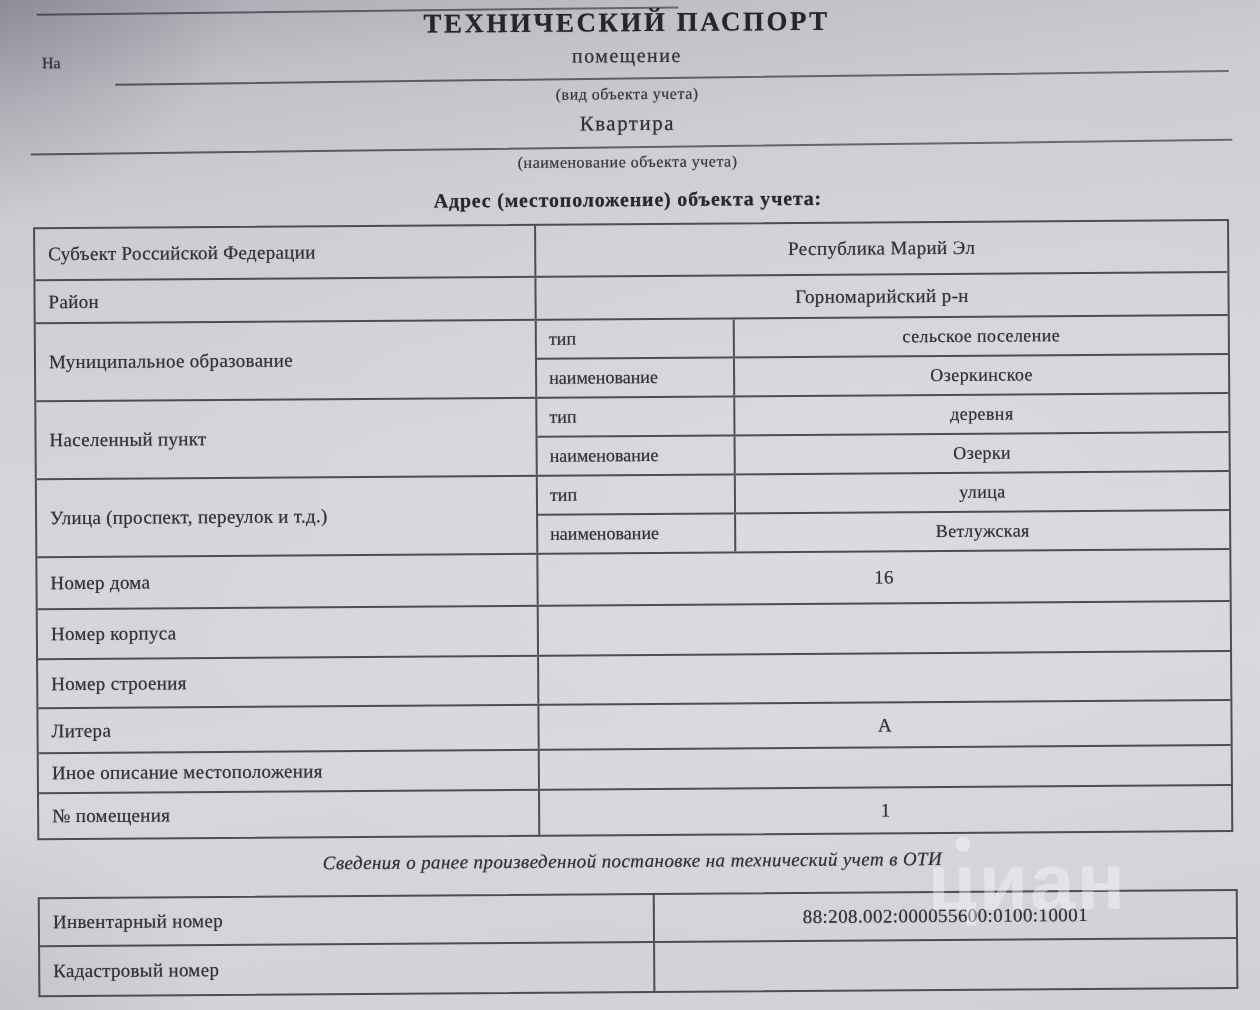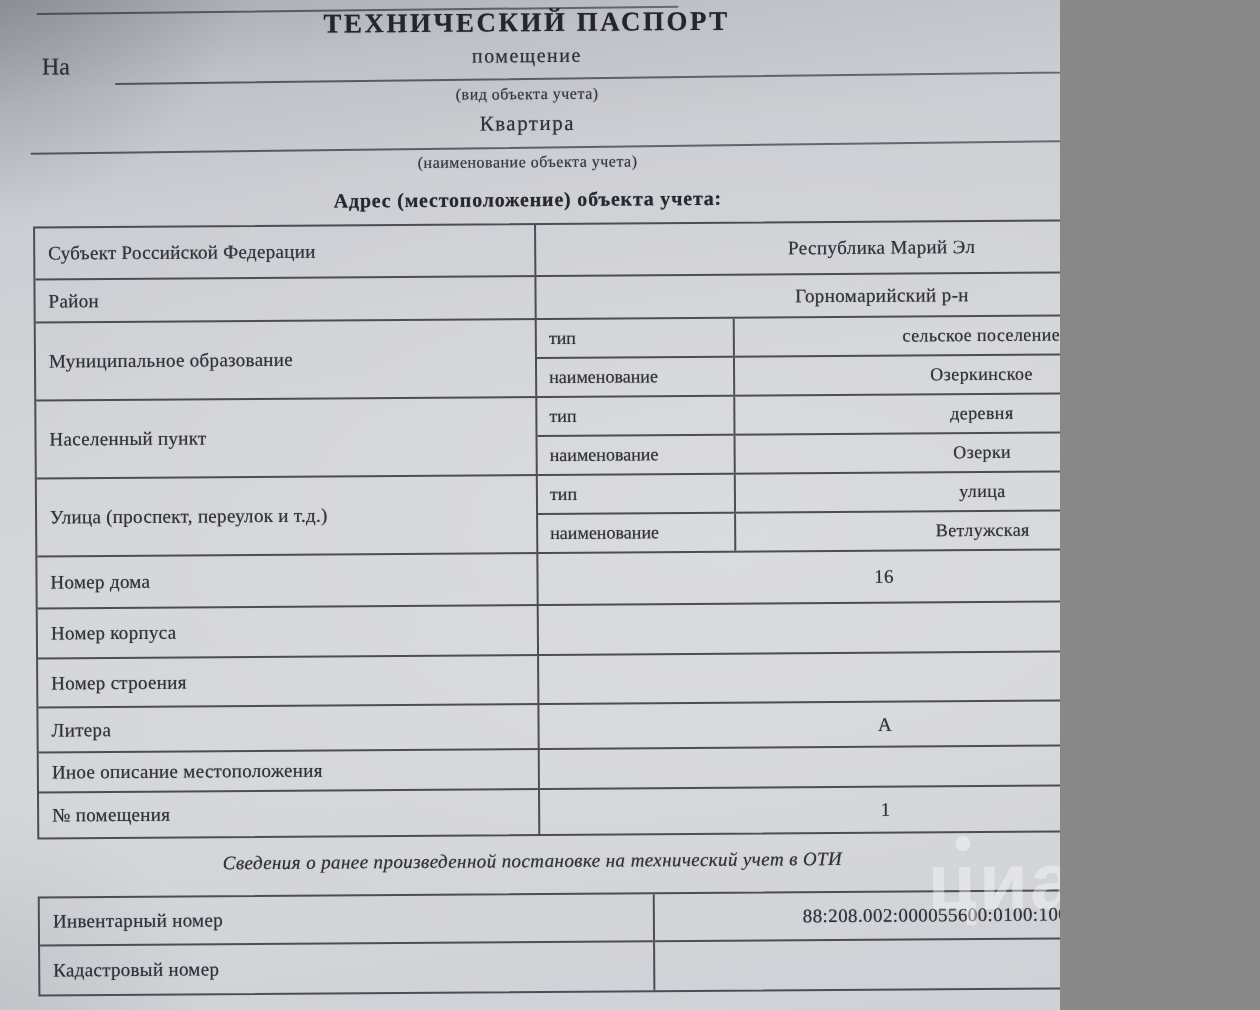--- a/index.html
+++ b/index.html
@@ -1,36 +1,36 @@
 <!DOCTYPE html>
 <html><head>
 <meta charset="utf-8">
 <style>
   html,body { margin:0; padding:0; background:#888; }
   .page {
-    position:relative; width:1060px; height:1010px; overflow:hidden;
+    position:relative; width:1260px; height:1010px; overflow:hidden;
     font-family:"Liberation Serif","DejaVu Serif",serif;
     color:#30313a;
     text-shadow:0 0 1px rgba(28,29,38,0.55);
     background:
       radial-gradient(circle 420px at -40px -70px, rgba(40,42,55,0.30), transparent 70%),
       radial-gradient(circle 340px at -30px 103%, rgba(50,52,64,0.12), transparent 72%),
       radial-gradient(ellipse 1000px 620px at 68% 52%, rgba(255,255,255,0.13), transparent 75%),
       linear-gradient(172deg,#a7a8af 0%,#c0c1c7 9%,#cdced3 20%,#d4d5d9 42%,#d6d7db 70%,#d0d1d6 100%);
   }
   .tilt { position:absolute; inset:0; transform:rotate(-0.4deg); transform-origin:52% 50%; }
 
   .rule { position:absolute; height:2px; background:linear-gradient(90deg,rgba(64,65,75,0.85),rgba(64,65,75,0.7)); border-radius:1px; }
   .rule-top  { left:40px;  top:8px;   width:642px;  transform:rotate(-0.25deg); }
   .rule-kind { left:118px; top:77px;  width:1114px; transform:rotate(-0.3deg); }
   .rule-name { left:33px;  top:146px; width:1202px; transform:rotate(-0.3deg); }
 
   .centered { position:absolute; left:0; width:100%; text-align:center; }
   .doc-title { top:7px; font-size:27px; font-weight:bold; letter-spacing:2.5px; color:#24252d; }
-  .na-label { position:absolute; left:45px; top:50px; font-size:24px; }
+  .na-label { position:absolute; left:45px; top:50px; font-size:16px; }
   .object-kind { top:44px; font-size:20px; letter-spacing:1.5px; }
   .caption { font-size:16px; letter-spacing:0.5px; color:#383942; }
   .cap-kind { top:85px; }
   .object-name { top:111px; font-size:21px; letter-spacing:1.5px; }
   .cap-name { top:153px; }
   .addr-heading { top:188px; font-size:20px; font-weight:bold; letter-spacing:0.8px; color:#26272f; }
   .oti-heading { top:850px; font-style:italic; font-size:19px; letter-spacing:0.4px; }
 
   .doc-table { position:absolute; border:2px solid #4c4d55; box-sizing:border-box; }
   .addr-table { left:35px; top:223px; width:1196px; }

